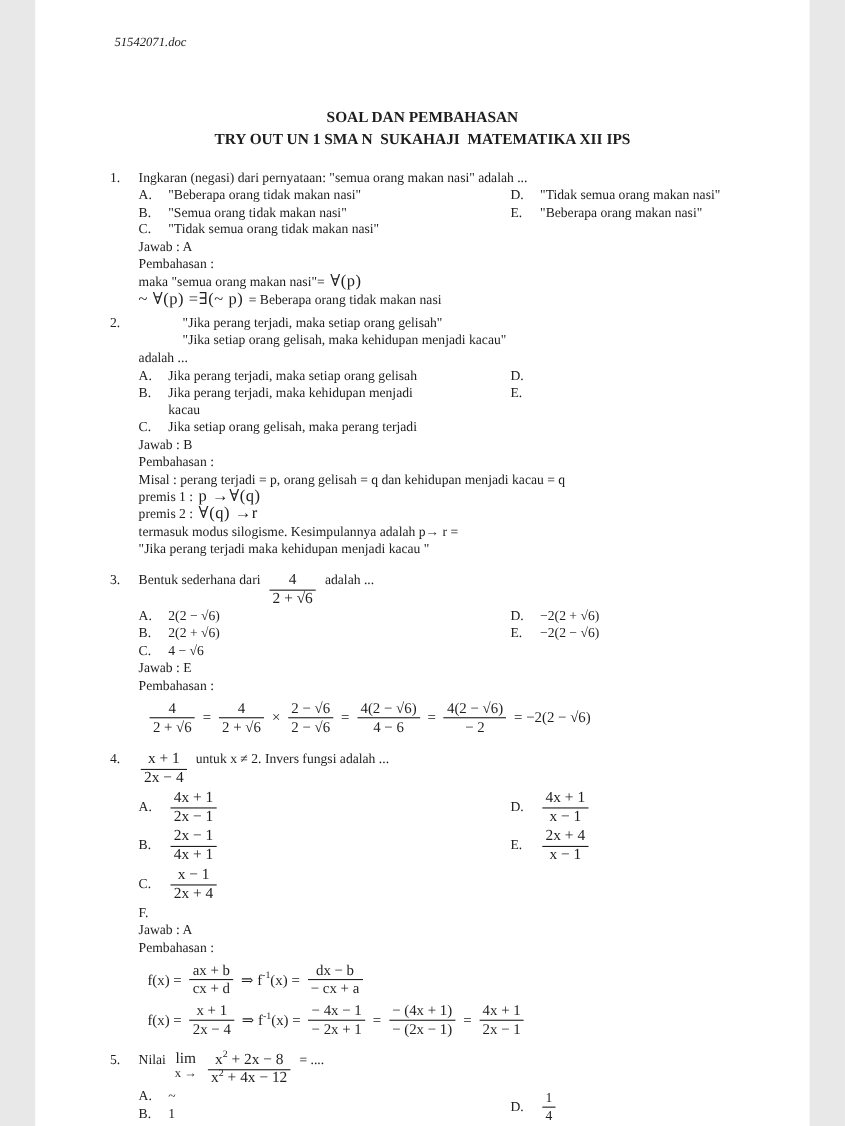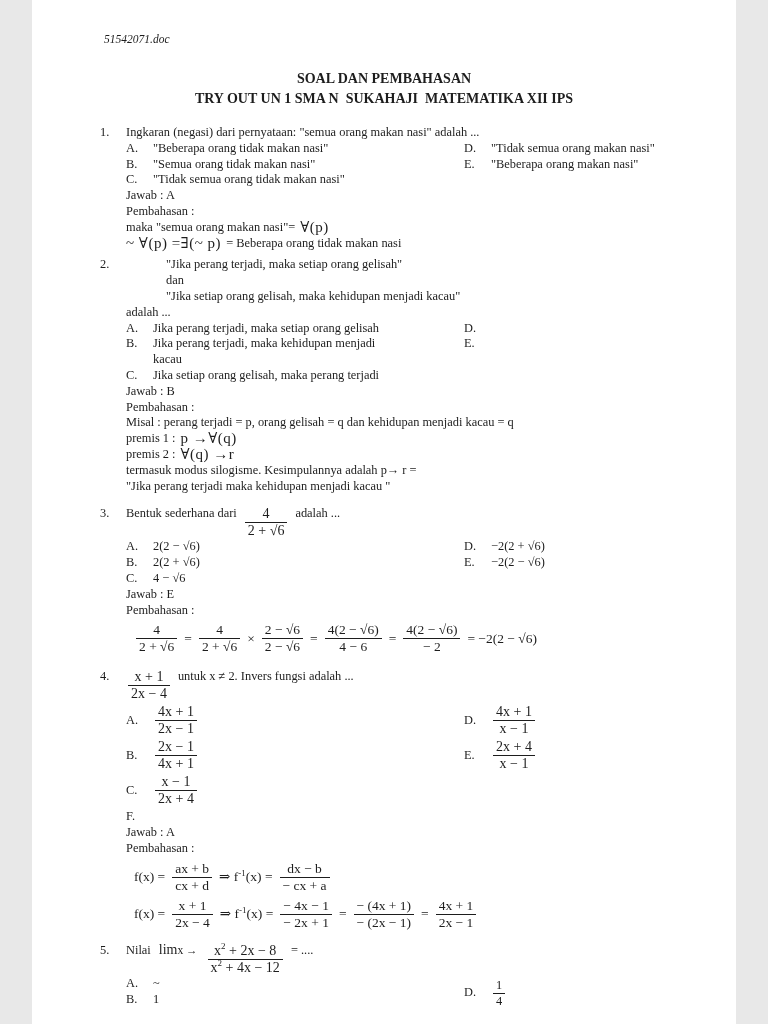--- a/index.html
+++ b/index.html
@@ -2,21 +2,21 @@
 <html><head>
 <meta charset="utf-8">
 <style>
   html,body{margin:0;padding:0;background:#e8e8e8;}
   .page{
     width:704px;height:1024px;background:#ffffff;overflow:hidden;position:relative;
     font-family:"Liberation Serif","DejaVu Serif",serif;color:#1d1d1d;
     margin:0 auto;
   }
   .filename{position:absolute;top:33px;left:72px;font-style:italic;font-size:11.5px;}
-  .titles{padding-top:69px;text-align:center;font-weight:bold;font-size:14px;line-height:20px;}
+  .titles{padding-top:98px;text-align:center;font-weight:bold;font-size:14px;line-height:20px;}
   .titles div{white-space:pre;}
   .content{margin:14px 56px 0 68px;font-size:12.4px;line-height:15.8px;}
   .q{display:flex;align-items:flex-start;}
   .qnum{width:26px;flex:none;}
   .qbody{flex:1;min-width:0;}
   .optcols{display:flex;}
   .col-l{width:338px;flex:none;}
   .col-r{flex:1;}
   .opt{display:flex;}
   .olet{width:27px;flex:none;}
@@ -26,21 +26,21 @@
   .frac .fn{display:block;border-bottom:1px solid #1d1d1d;padding:0 3px;line-height:15px;}
   .frac .fd{display:block;padding:0 3px;line-height:15px;}
   .mrow{display:flex;align-items:center;gap:5px;}
   .stem{display:flex;align-items:flex-start;gap:6px;flex-wrap:wrap;}
   .big{font-size:14px;}
   .big .fn,.big .fd{line-height:16px;}
   .eq{font-size:13.5px;margin:4px 0 4px 8px;}
   .eq .fn,.eq .fd{line-height:16px;}
   sup{font-size:9px;line-height:0;}
   .fracopt{align-items:center;margin:2px 0;min-height:30px;}
-  .lim{display:inline-flex;flex-direction:row;align-items:center;margin:0 2px;}
+  .lim{display:inline-flex;flex-direction:column;align-items:center;margin:0 2px;}
   .lim .lt{font-size:14px;line-height:14px;}
   .lim .lb{font-size:11.5px;line-height:12px;white-space:pre;}
   .indent{margin-left:40px;}
   .mathbig{font-size:15px;letter-spacing:0.5px;}
   .mline{display:flex;align-items:center;gap:5px;}
   #q1{margin-top:16px;} #q2{margin-top:6px;} #q3{margin-top:12px;}
   #q4{margin-top:10px;} #q5{margin-top:8px;}
 </style>
 </head>
 <body>
@@ -96,21 +96,20 @@
           <span class="mathbig">~ ∀(p) =∃(~ p)</span>
           <span>= Beberapa orang tidak makan nasi</span>
         </div>
       </div>
     </div>
 
     <div class="q" id="q2">
       <div class="qnum">2.</div>
       <div class="qbody">
         <div class="indent">"Jika perang terjadi, maka setiap orang gelisah"</div>
-        <div class="indent">dan</div>
         <div class="indent">"Jika setiap orang gelisah, maka kehidupan menjadi kacau"</div>
         <div>adalah ...</div>
         <div class="optcols">
           <div class="col-l">
             <div class="opt">
               <span class="olet">A.</span>
               <span class="otext">Jika perang terjadi, maka setiap orang gelisah</span>
             </div>
             <div class="opt">
               <span class="olet">B.</span>

